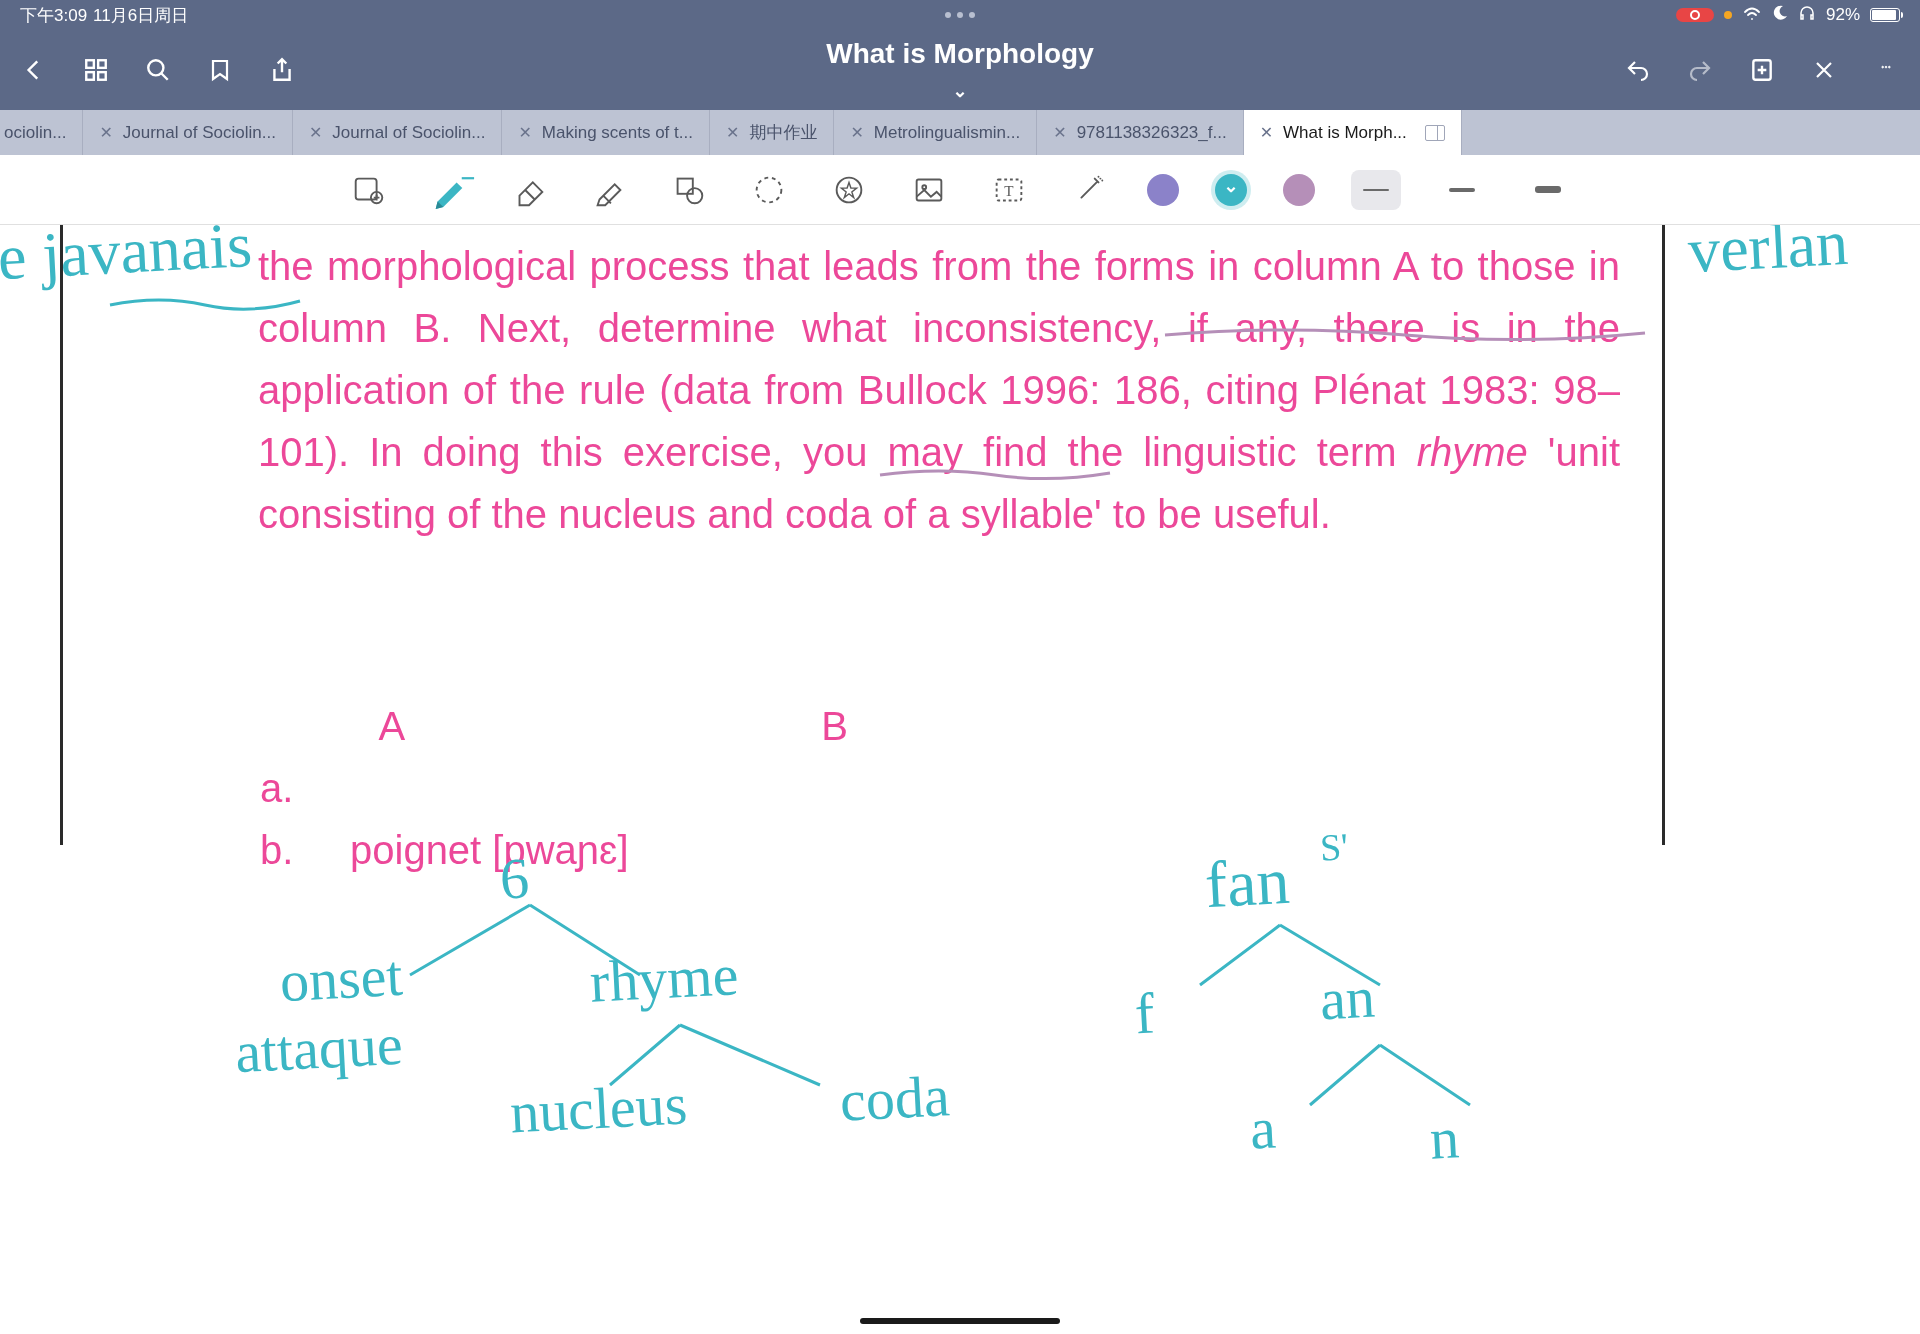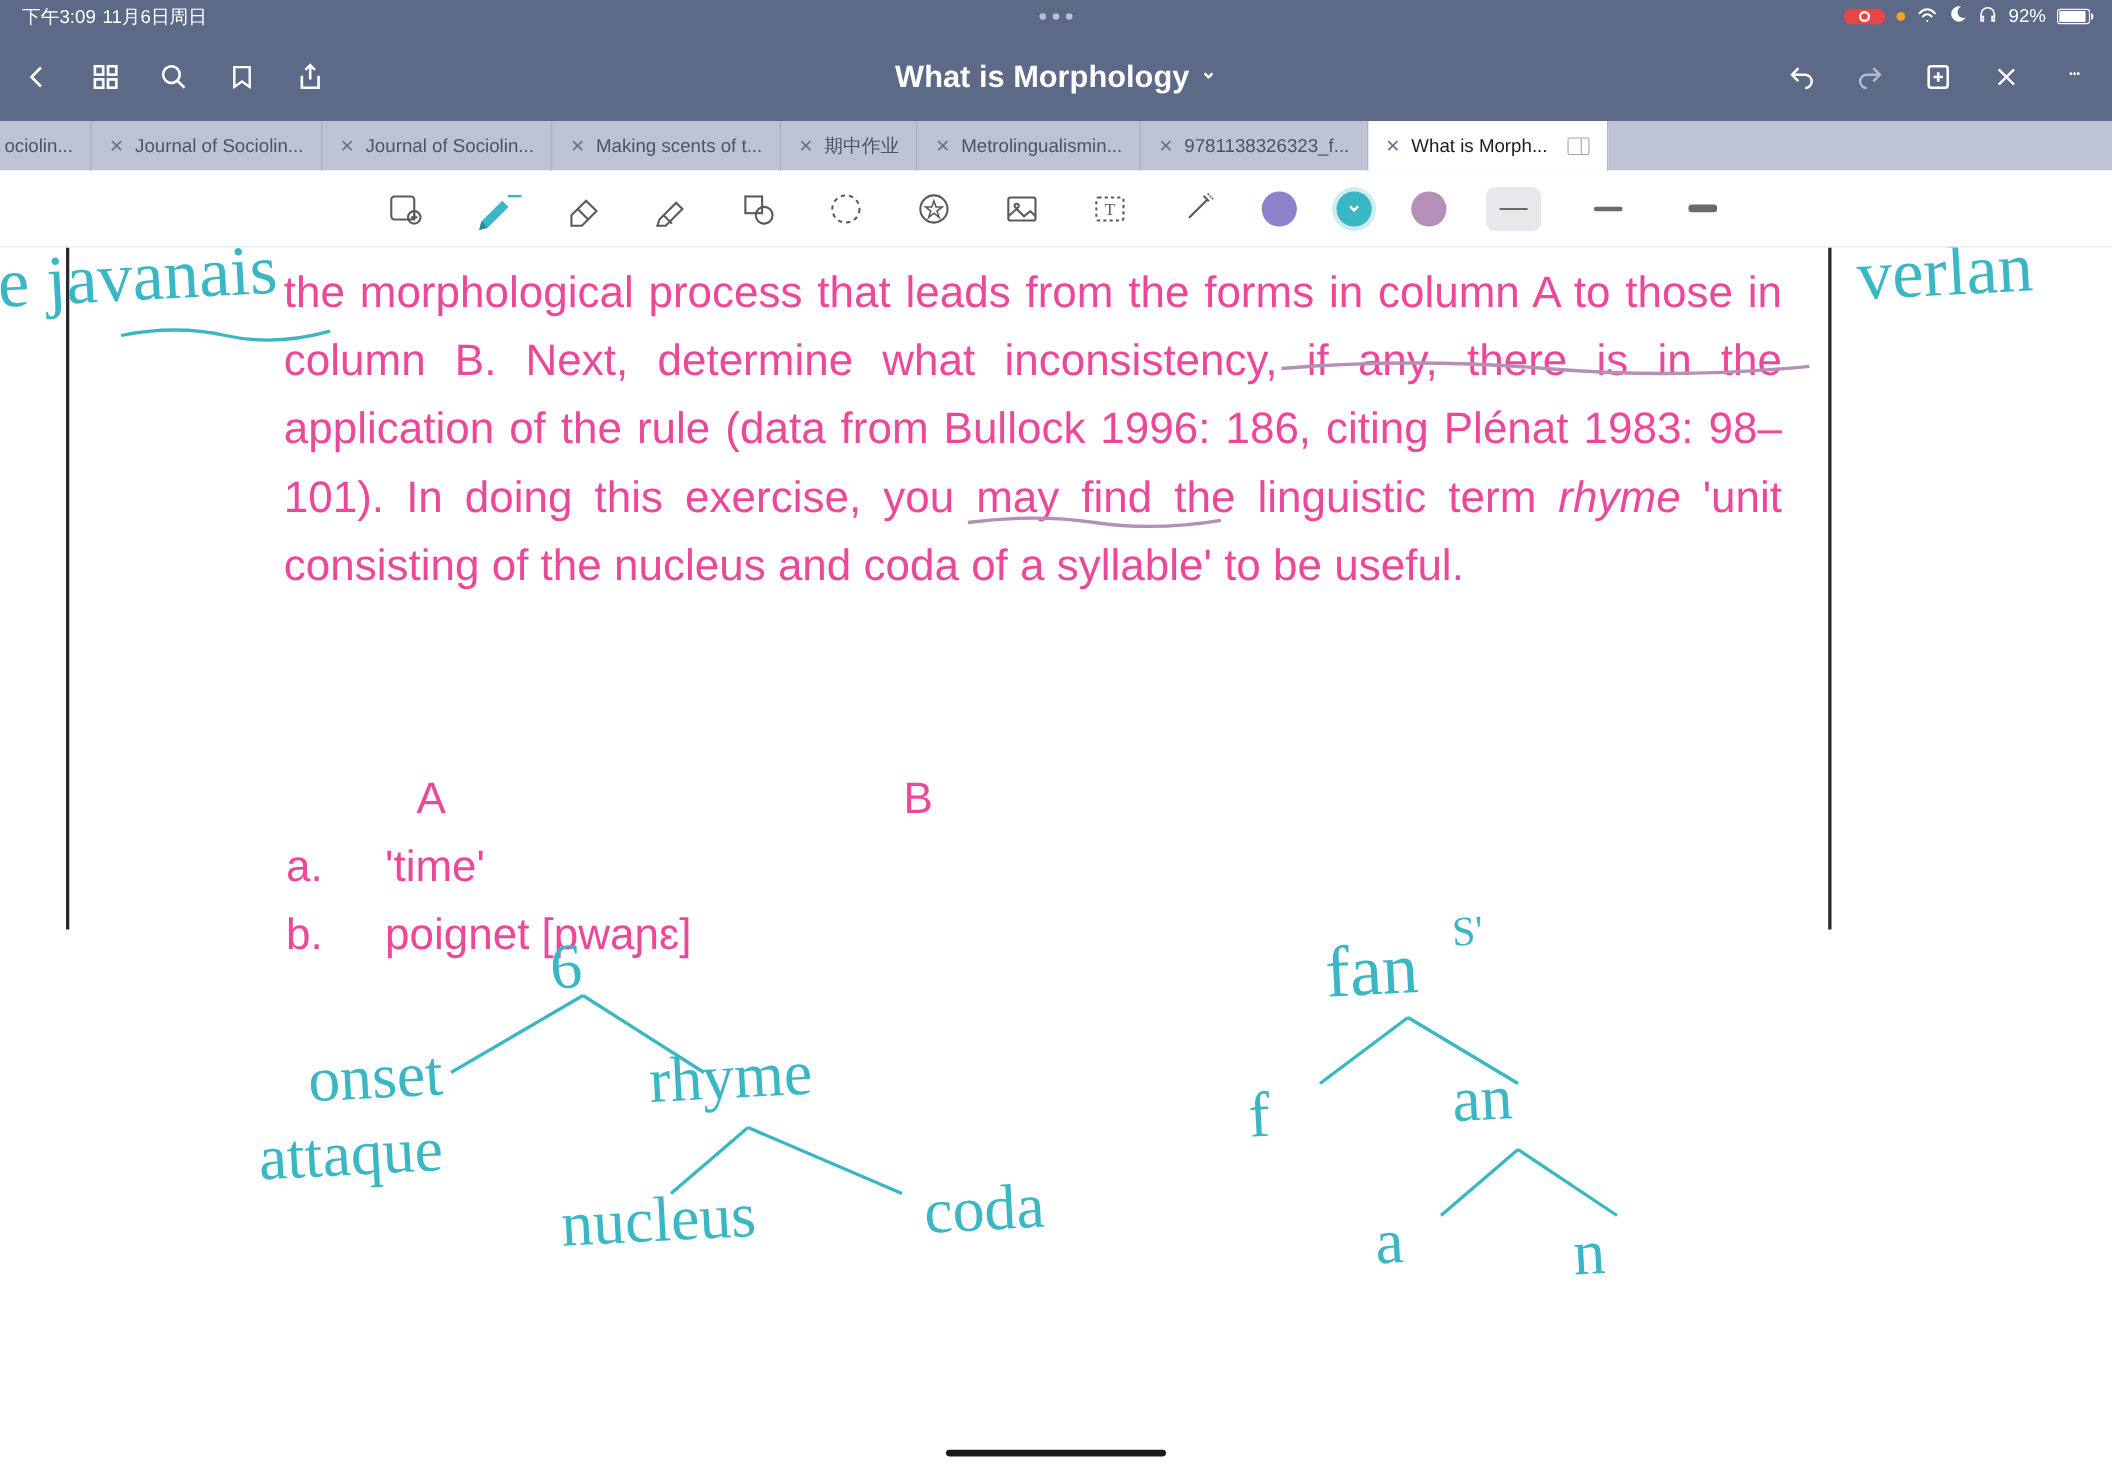--- a/index.html
+++ b/index.html
@@ -46,21 +46,21 @@
   background: #5c6987;
   color: #fff;
   display: flex;
   align-items: center;
   padding: 0 20px;
   position: relative;
 }
 .title-left { display: flex; gap: 34px; align-items: center; }
 .title-center {
   position: absolute; left: 50%; transform: translateX(-50%);
-  font-size: 28px; font-weight: 600; display: flex; gap: 10px;
+  font-size: 28px; font-weight: 600; display: flex; align-items: center; gap: 10px; flex-direction: column;
 }
 .title-right { margin-left: auto; display: flex; gap: 34px; align-items: center; }
 .nav-icon { width: 28px; height: 28px; display: flex; align-items: center; justify-content: center; }
 .nav-icon svg { stroke: #fff; fill: none; stroke-width: 2.2; }
 
 
 .tab-bar {
   height: 45px;
   background: #bdc3d3;
   display: flex;
@@ -386,21 +386,20 @@
 
   <div class="doc-text doc-cols">
     <div class="row">
       <span class="c-idx"></span>
       <span class="c-a" style="padding-left:30px">A</span>
       <span class="c-b">B</span>
       <span class="c-g"></span>
     </div>
     <div class="row">
       <span class="c-idx">a.</span>
-      <span class="c-g">'time'</span>
     </div>
     <div class="row">
       <span class="c-idx">b.</span>
       <span class="c-a">poignet [pwaɲɛ]</span>
     </div>
   </div>
 
   <div class="hw-line" style="left:1165px;top:100px">
     <svg width="480" height="20">
         <path d="M0 10 Q120 0 240 10 T480 8" stroke="#b58fb8" stroke-width="3" fill="none"></path>

